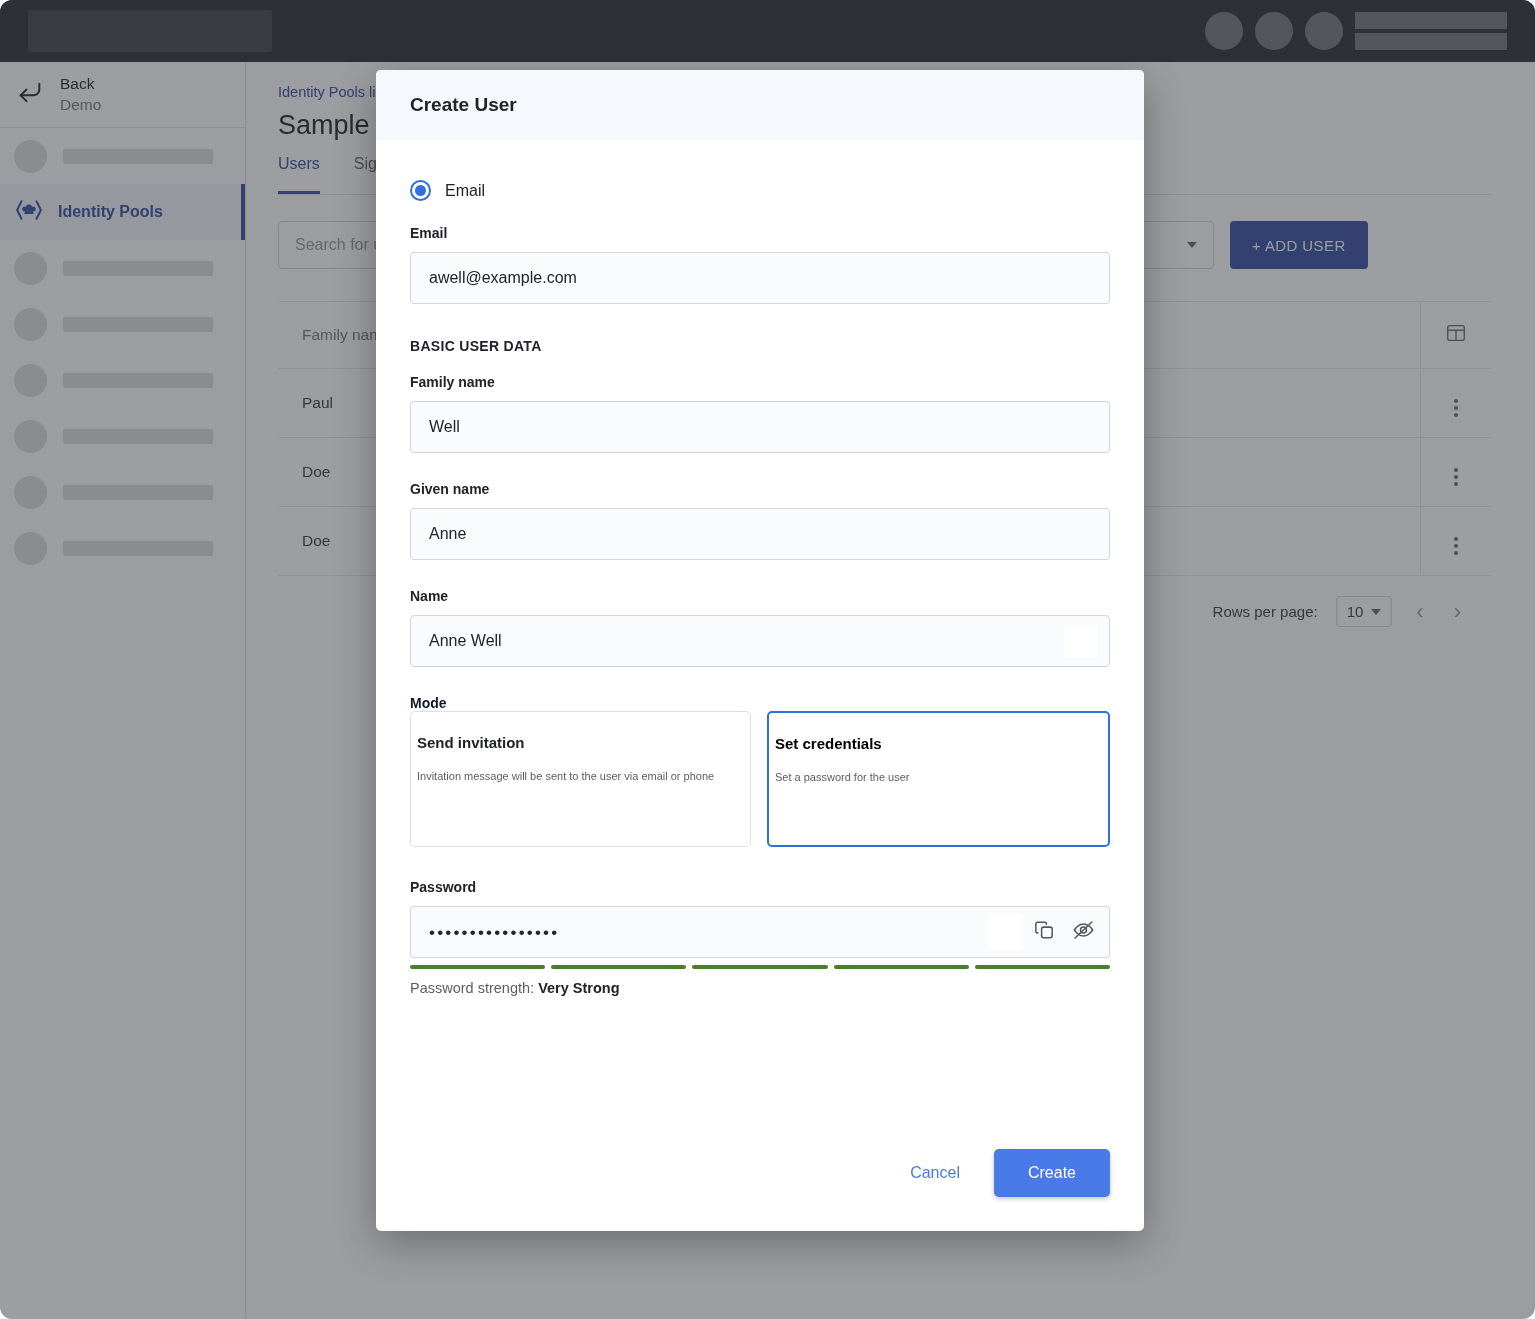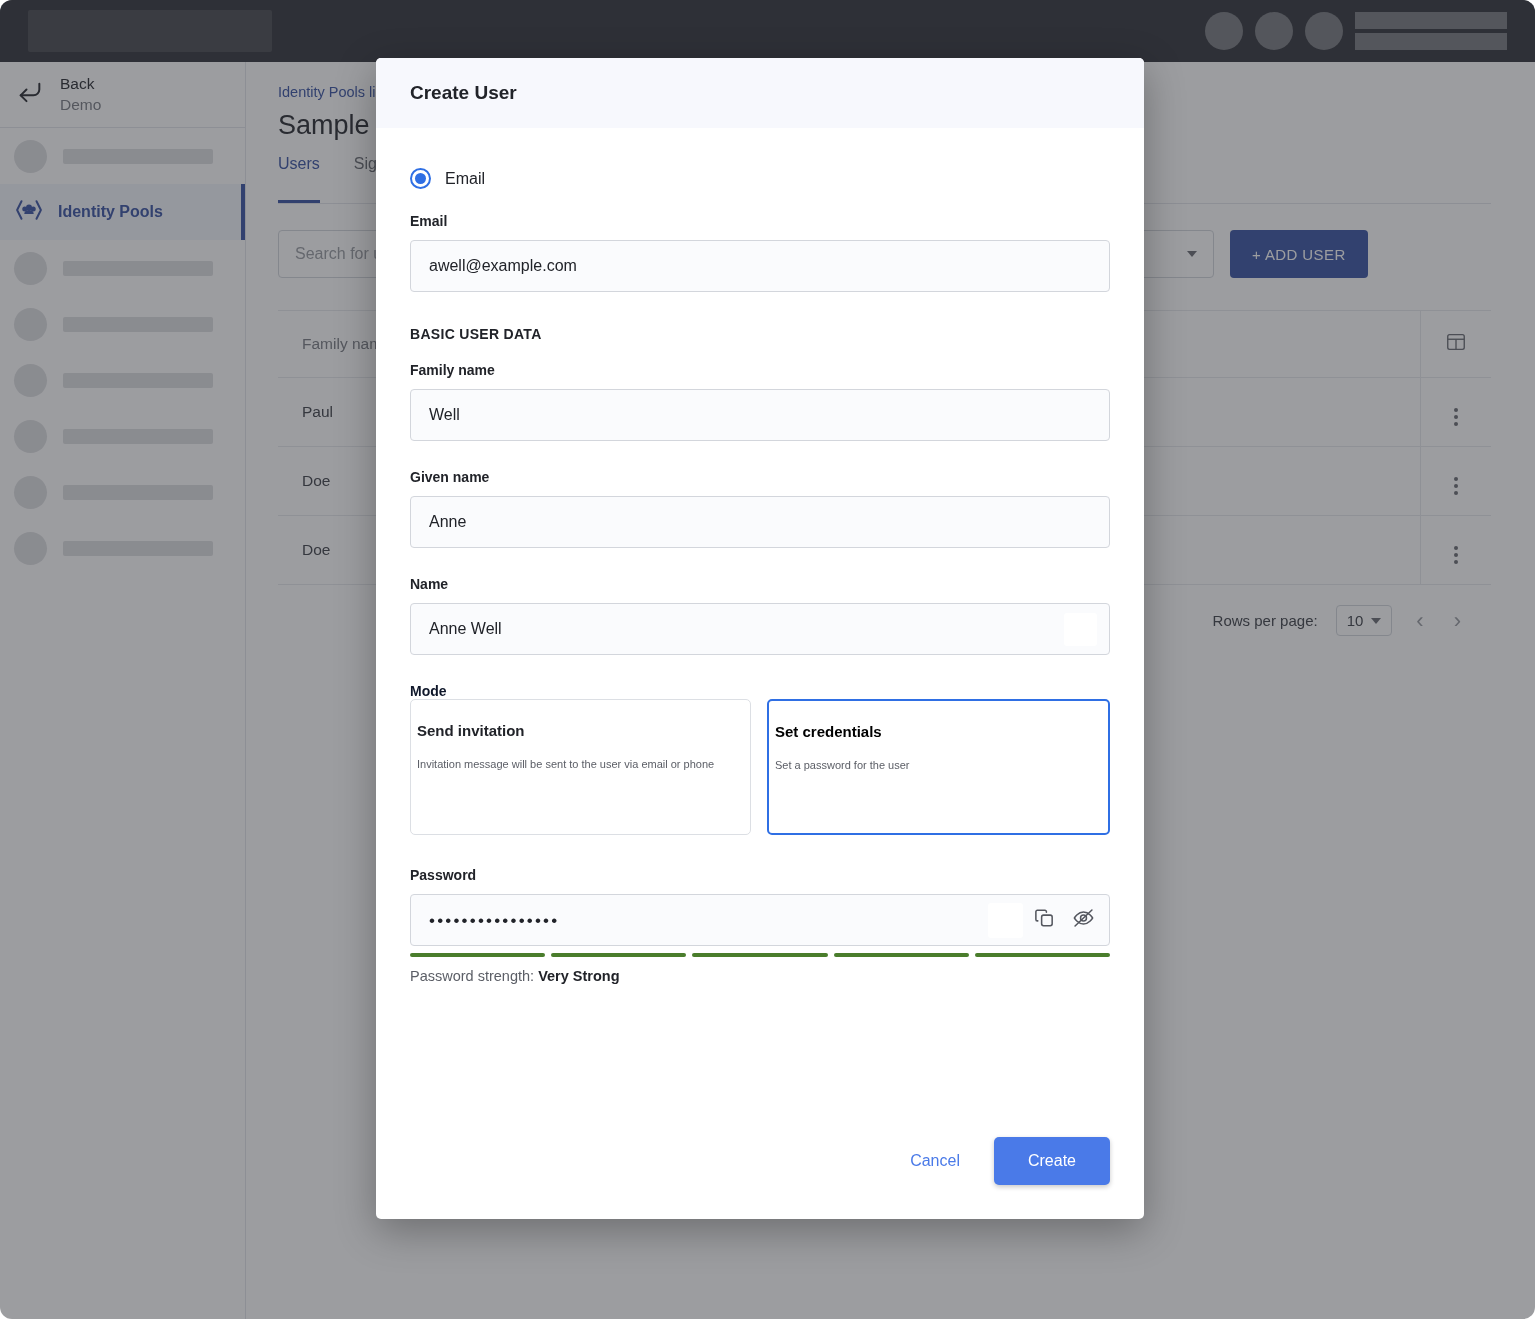--- a/index.html
+++ b/index.html
@@ -102,21 +102,21 @@
   #breadcrumb { font-size: 14.5px; color: #3b55a4; margin-bottom: 10px; }
   #page-title { font-size: 27px; color: #2b2d33; font-weight: 400; margin-bottom: 14px; }
 
   #tabs {
     display: flex; gap: 34px;
     border-bottom: 1px solid #e4e6ea;
     margin-bottom: 26px;
   }
   .tab {
     font-size: 16px; color: #6b6e75;
-    padding-bottom: 27px;
+    padding-bottom: 18px;
   }
   .tab.active { color: #3b55a4; border-bottom: 3px solid #3b55a4; }
 
   #toolbar { display: flex; align-items: center; gap: 16px; margin-bottom: 32px; }
   #search-input-wrap {
     flex: 1 1 auto; max-width: 570px; height: 48px;
     border: 1px solid #d3d6dc; border-radius: 4px;
     display: flex; align-items: center; padding: 0 16px;
   }
   #search-input { font-size: 16px; color: #9a9da3; }
@@ -170,21 +170,21 @@
   
   #modal-scrim {
     position: absolute; left: 0; top: 0;
     width: 1535px; height: 1319px;
     background: rgba(40,42,48,0.46);
   }
 
   
   #create-user-dialog {
     position: absolute;
-    left: 376px; top: 58px;
+    left: 376px; top: 70px;
     width: 768px; height: 1161px;
     background: #ffffff;
     border-radius: 5px;
     box-shadow: 0 12px 40px rgba(0,0,0,.30);
     display: flex; flex-direction: column;
     overflow: hidden;
   }
   #dialog-header {
     height: 70px; background: #f7f8fd;
     display: flex; align-items: center;

